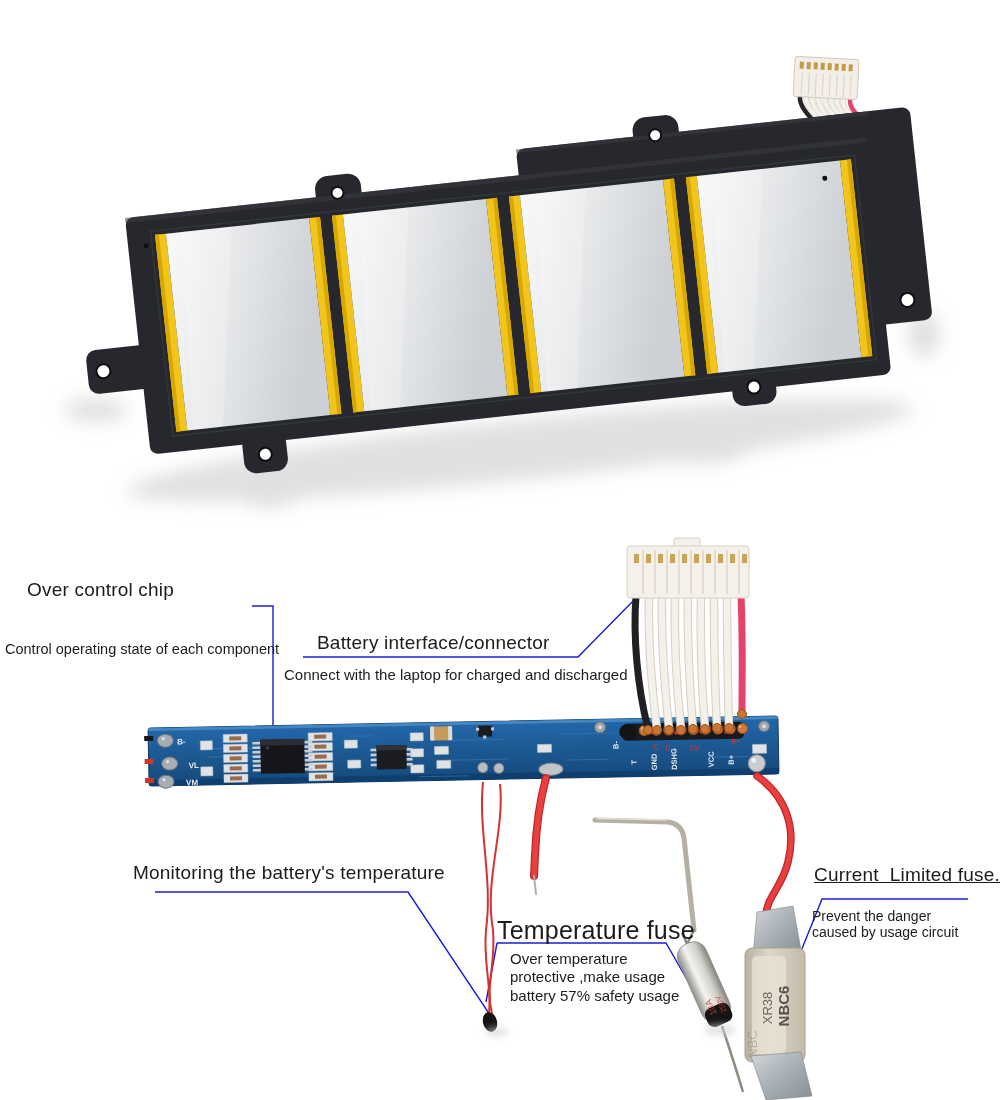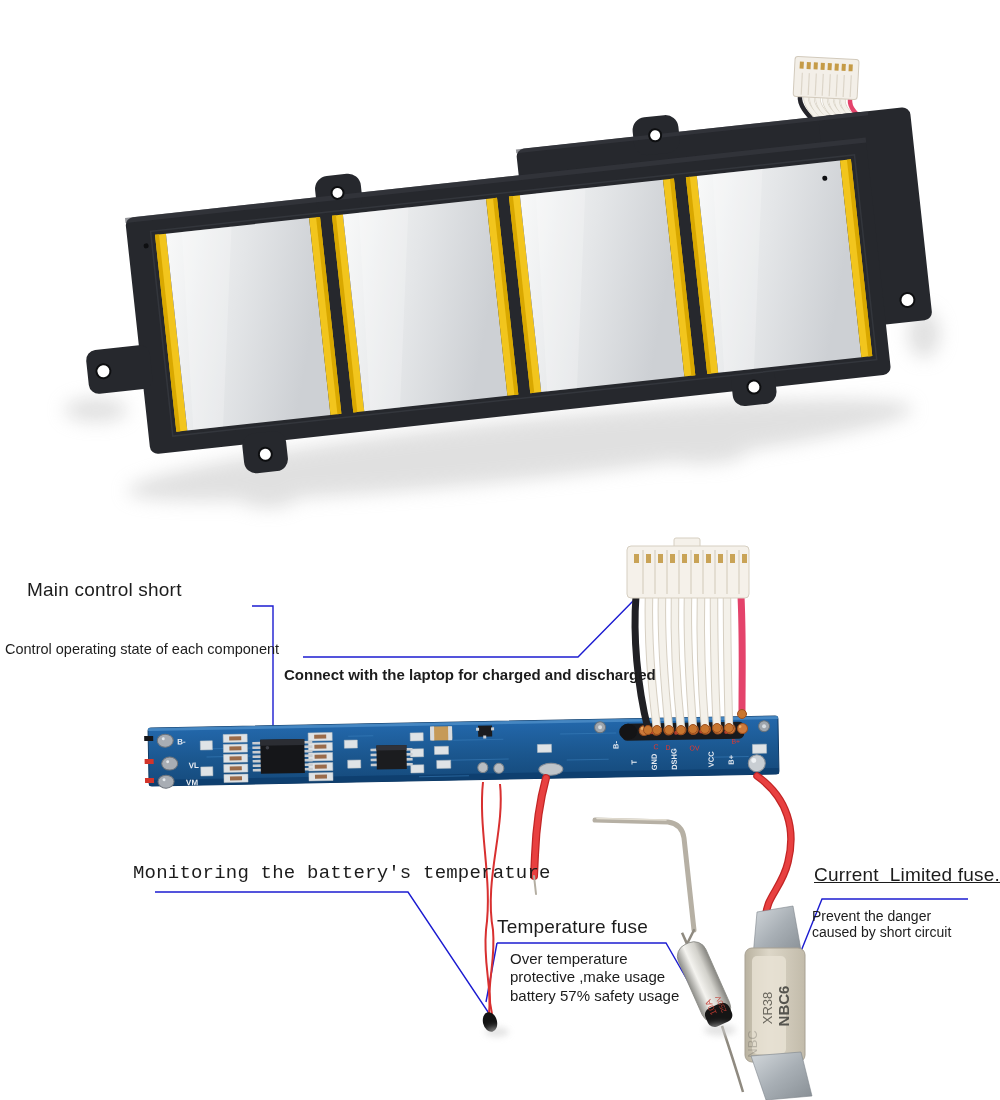--- a/index.html
+++ b/index.html
@@ -458,33 +458,34 @@
     <polygon points="751,1056 801,1052 812,1096 766,1100" fill="url(#metalTab)" stroke="#7e858b" stroke-width="0.6"></polygon>
   </g>
 
   <g filter="url(#soft2)" fill="#d3d3d3" opacity="0.6">
     <ellipse cx="497" cy="1032" rx="12" ry="5"></ellipse>
     <ellipse cx="720" cy="1030" rx="16" ry="6"></ellipse>
   </g>
 </g>
 </svg>
 
-<div class="label cal-title" style="left:27px;top:579px;">Main control short</div>
+<div class="label cal-title" style="left:27px;top:579px;">Over control chip</div>
 <div class="label cal-sub" style="left:5px;top:607px;margin-top:34px;">Control operating state of each component</div>
 
-<div class="label cal-sub" style="left:284px;top:666px;font-size:15px;font-weight:bold;">Connect with the laptop for charged and discharged</div>
-
-<div class="label cal-title" style="left:133px;top:862px;font-family:Liberation Mono, monospace;">Monitoring the battery's temperature</div>
-
-<div class="label cal-title" style="left:497px;top:916px;font-size:19px;">Temperature fuse</div>
+<div class="label cal-title" style="left:317px;top:632px;">Battery interface/connector</div>
+<div class="label cal-sub" style="left:284px;top:666px;font-size:15px;">Connect with the laptop for charged and discharged</div>
+
+<div class="label cal-title" style="left:133px;top:862px;">Monitoring the battery's temperature</div>
+
+<div class="label cal-title" style="left:497px;top:916px;font-size:25px;">Temperature fuse</div>
 <div class="label cal-sub-sm" style="left:510px;top:950px;">
   <div>Over temperature</div>
   <div>protective ,make usage</div>
   <div>battery 57% safety usage</div>
 </div>
 
 <div class="label cal-title" style="left:814px;top:864px;white-space:pre;text-decoration:underline;">Current  Limited fuse.</div>
 <div class="label cal-sub-md" style="left:812px;top:909px;">
   <div>Prevent the danger</div>
-  <div>caused by short circuit</div>
+  <div>caused by usage circuit</div>
 </div>
 
 </div>
 
 </body></html>

